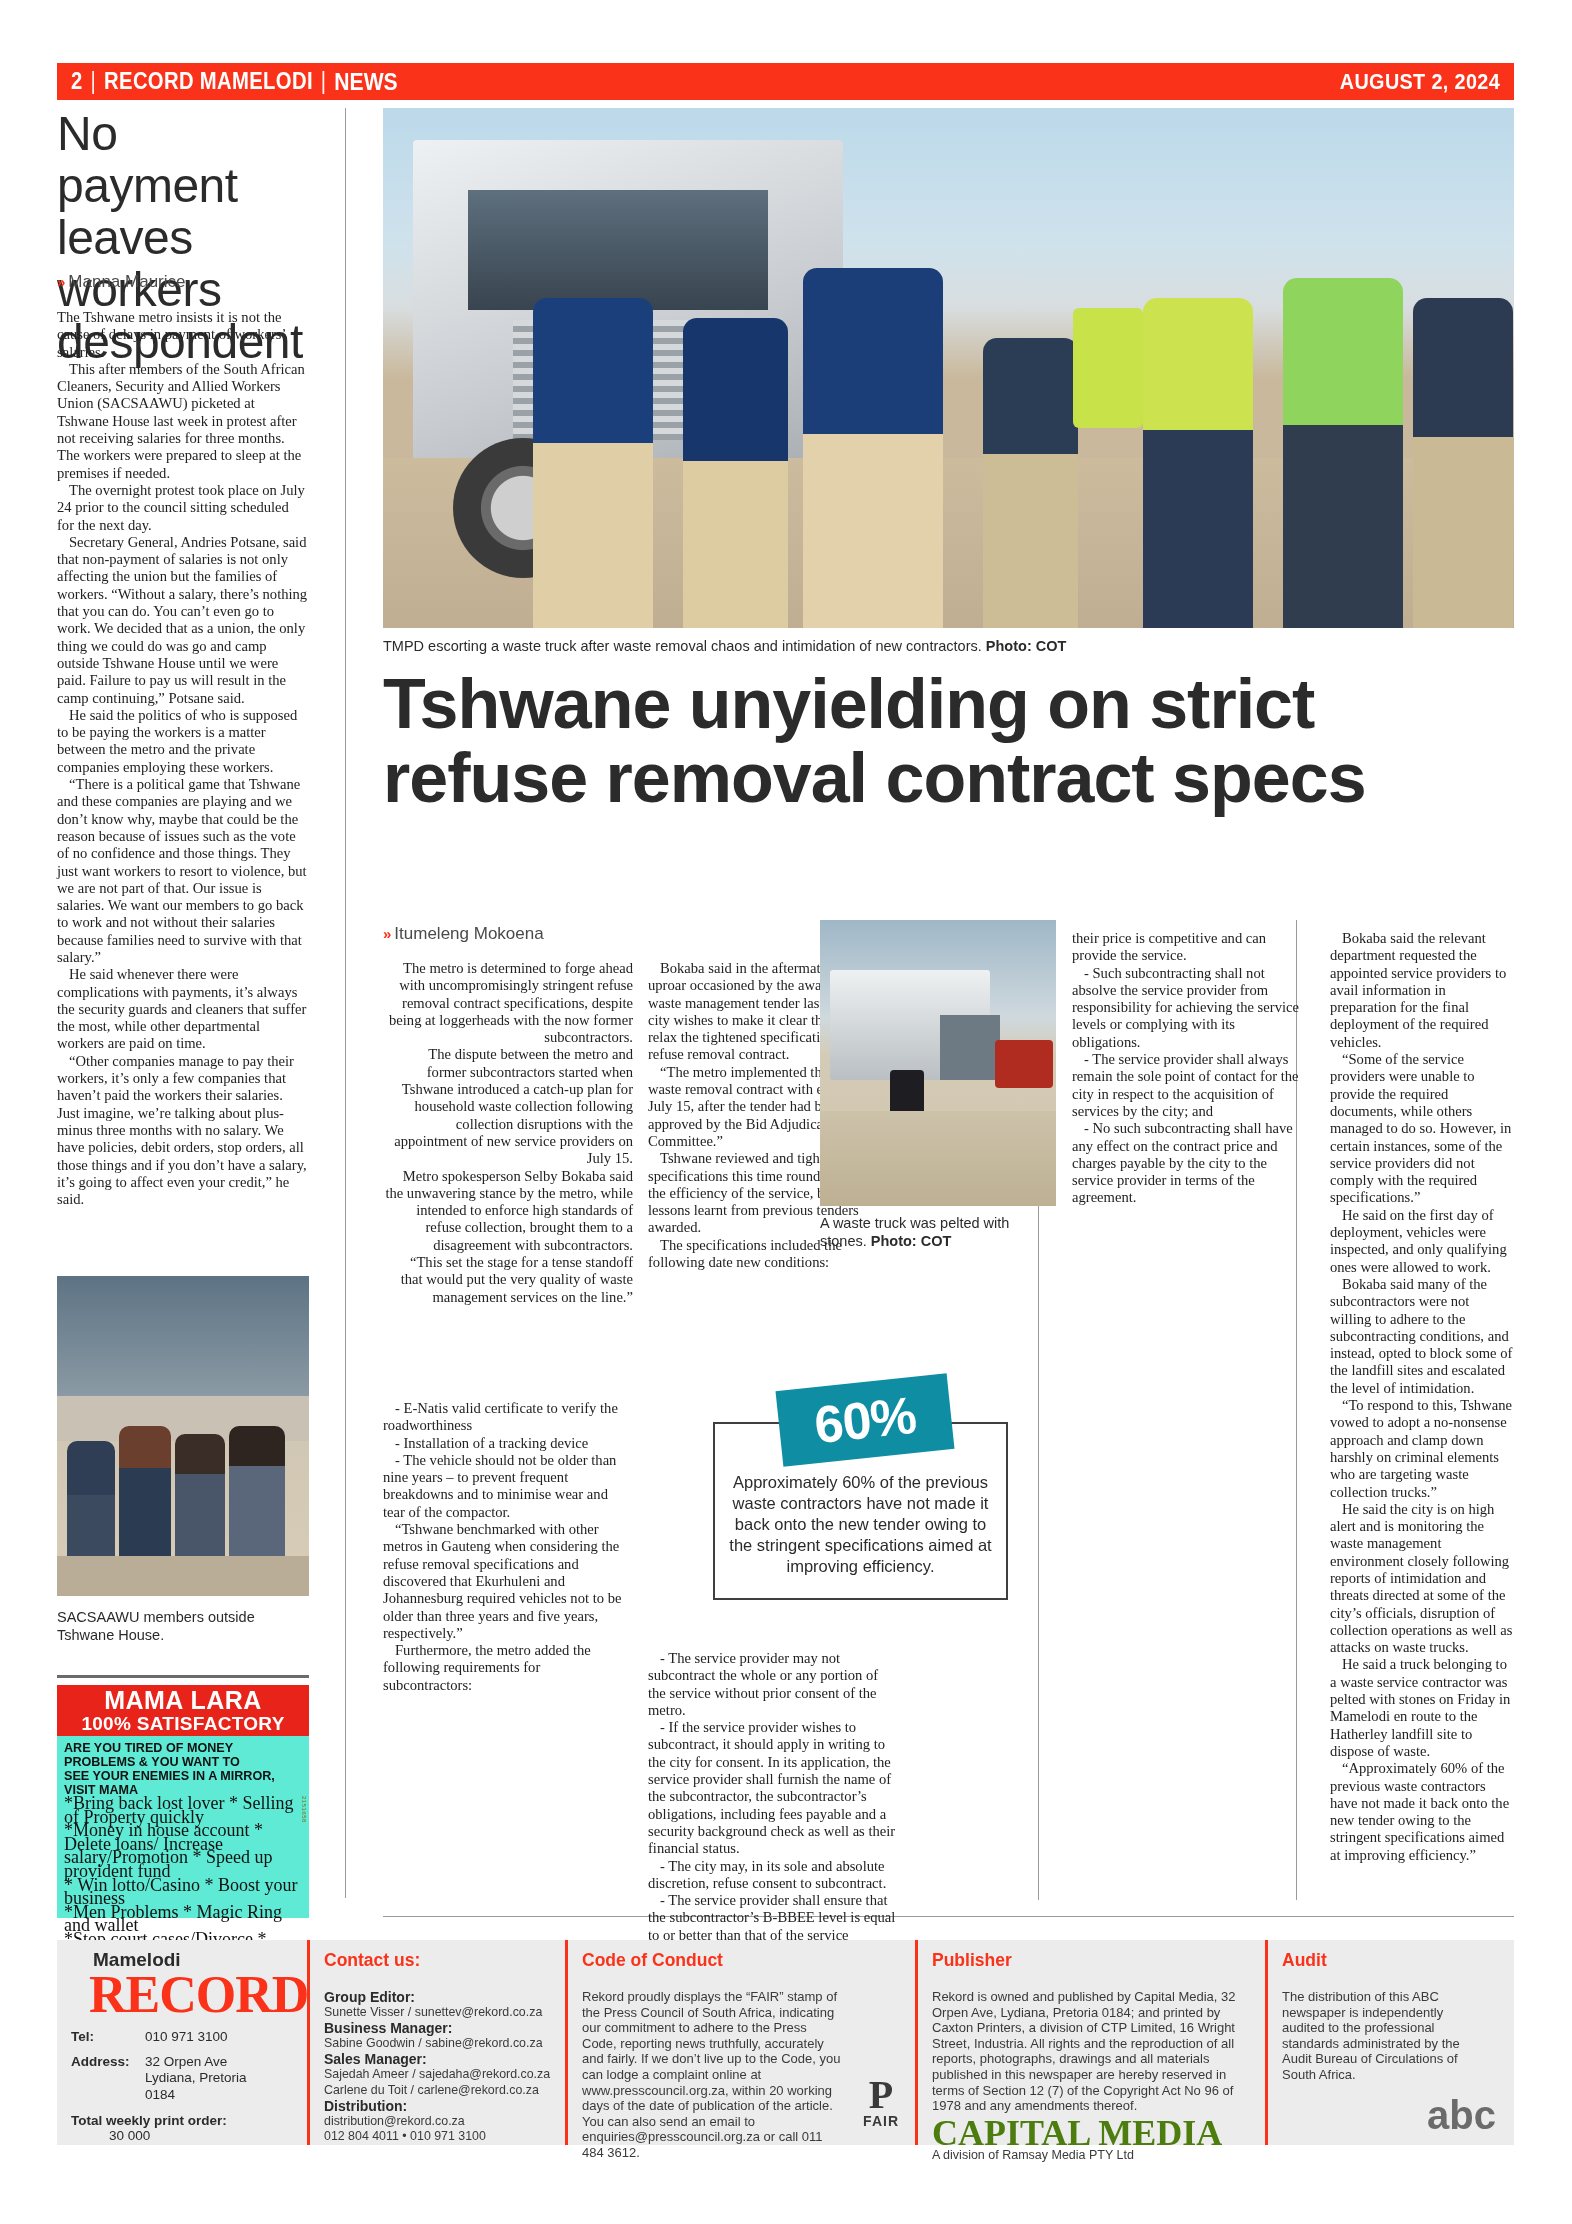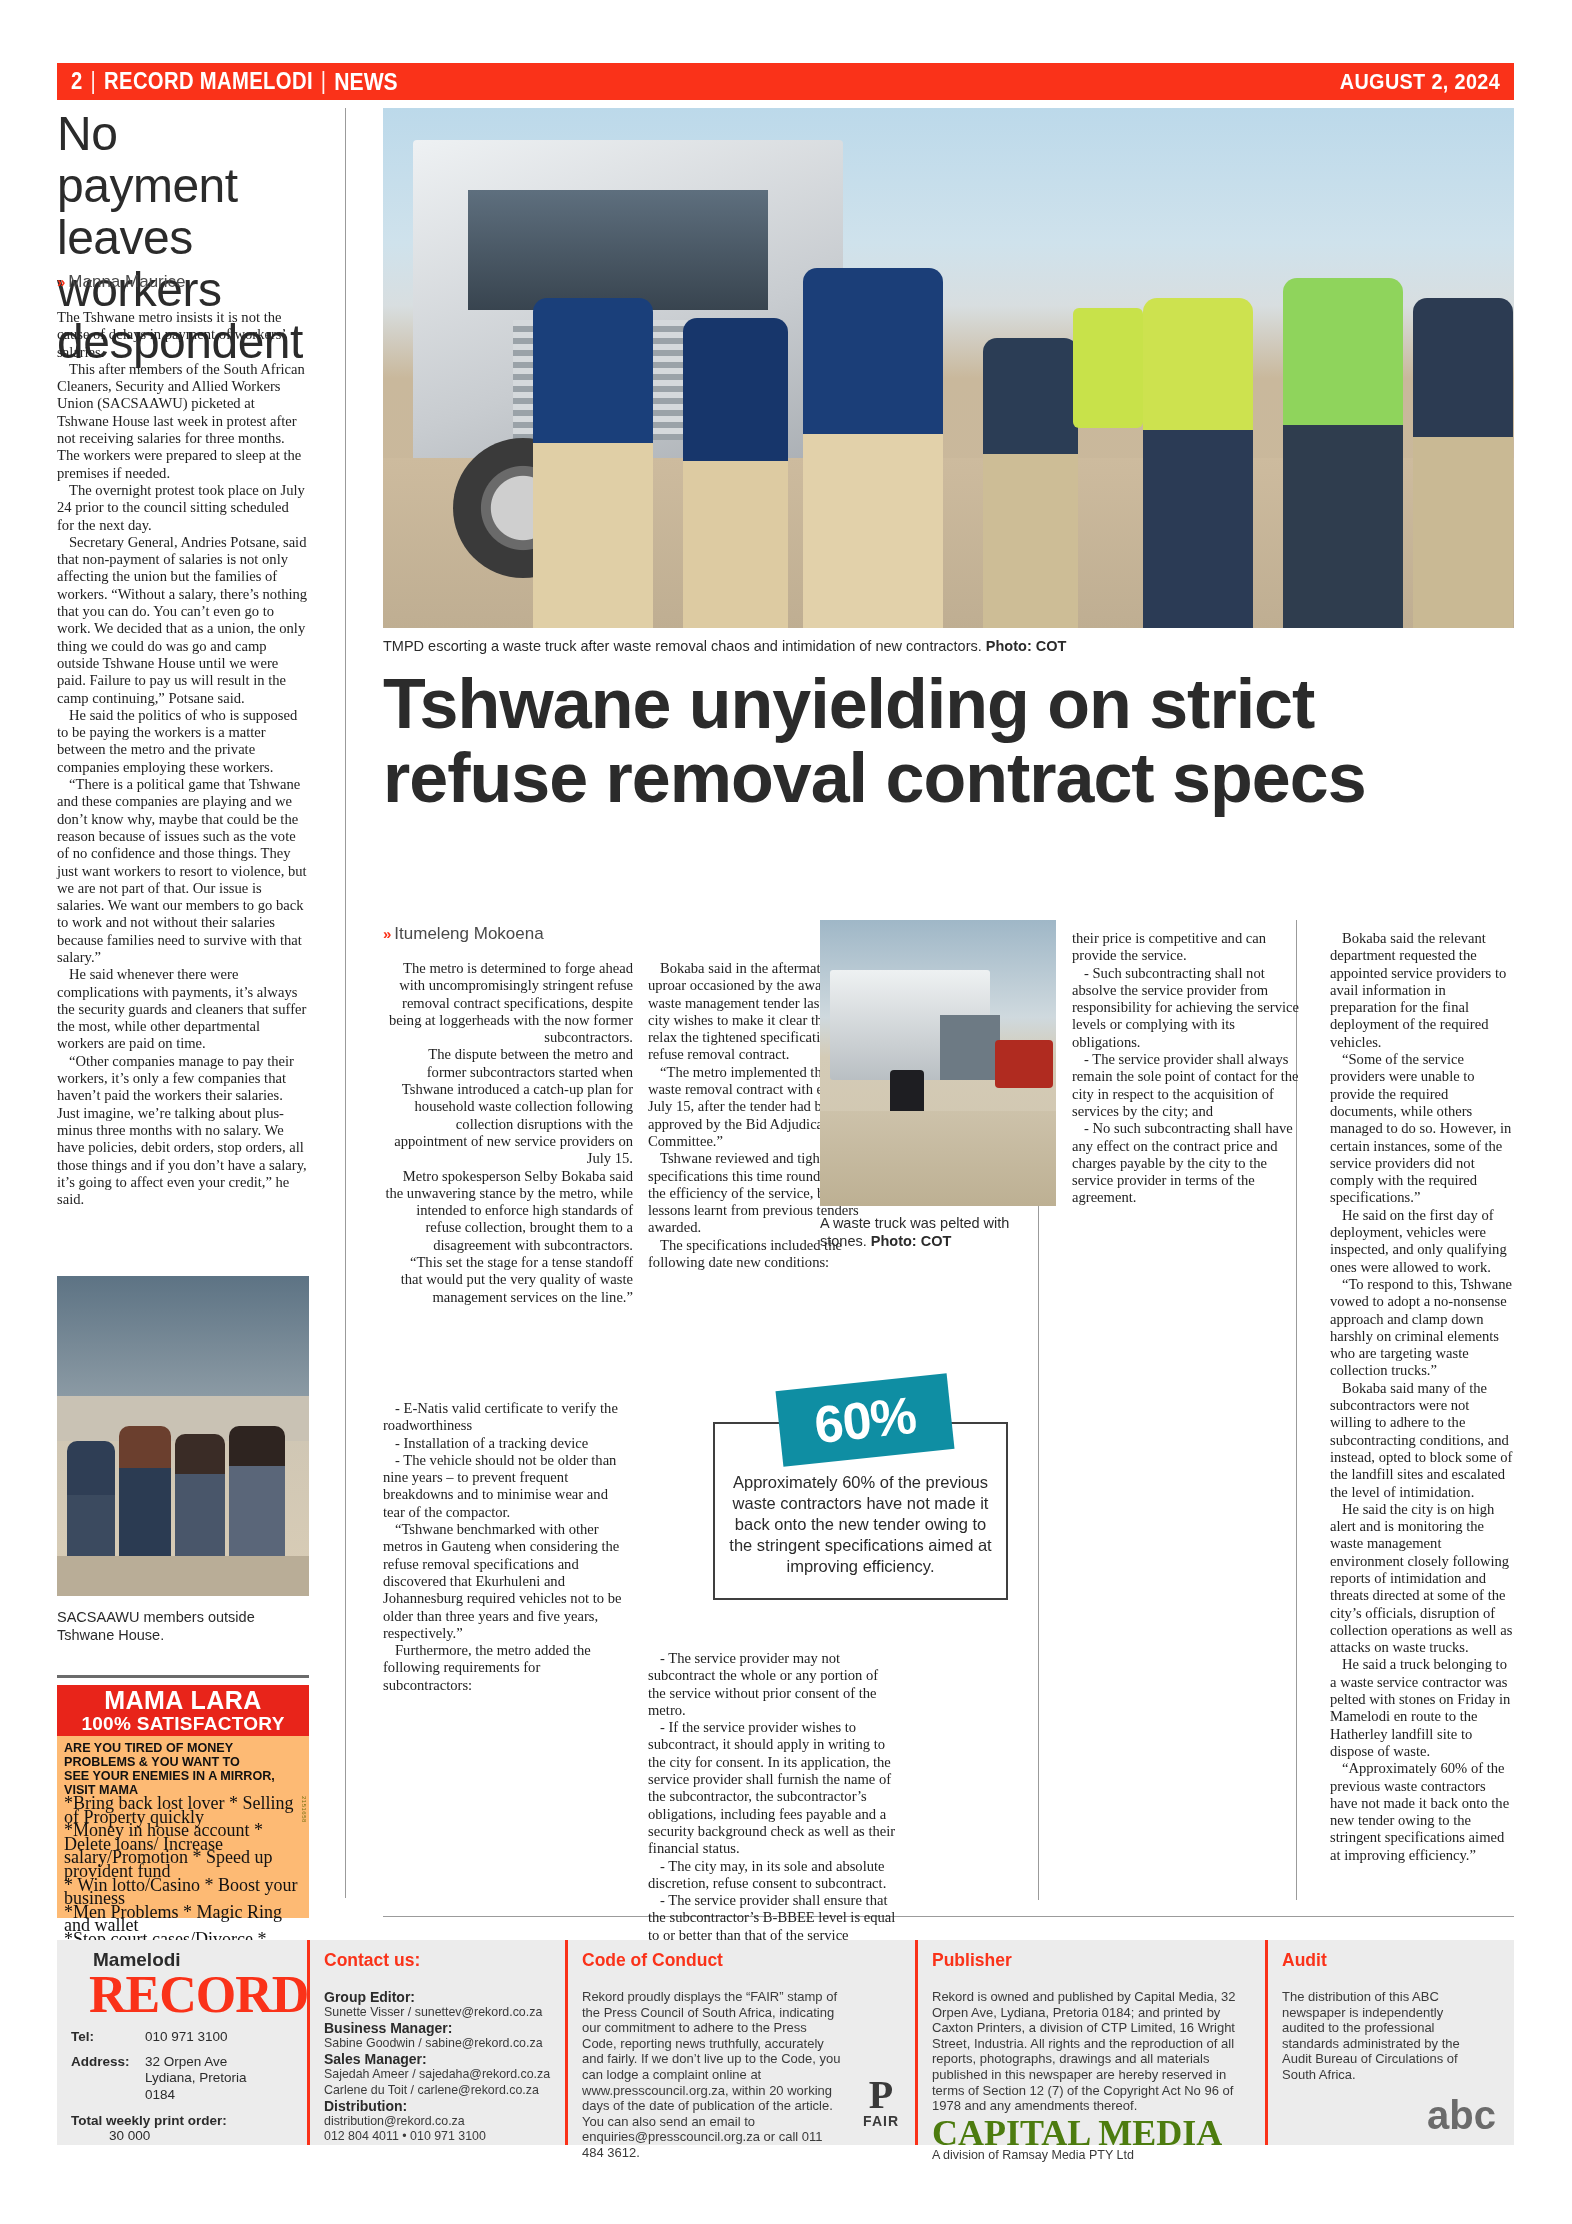--- a/index.html
+++ b/index.html
@@ -127,21 +127,21 @@
   #ad { position:absolute; left:57px; top:1675px; width:252px; height:240px;
         border-top:3px solid #6b6b6b; }
   .ad-red { position:absolute; left:0; top:7px; width:252px; height:51px;
     background:#e8241a; display:flex; flex-direction:column;
     align-items:center; justify-content:center; }
   .ad-red .t1 { font-family:"Liberation Sans Narrow","Liberation Sans",sans-serif;
     font-weight:bold; font-size:25px; color:#fff; letter-spacing:.5px; line-height:25px; }
   .ad-red .t2 { font-family:"Liberation Sans Narrow","Liberation Sans",sans-serif;
     font-weight:bold; font-size:19px; color:#fff; letter-spacing:.3px; line-height:21px; }
   .ad-yel { position:absolute; left:0; top:58px; width:252px; height:182px;
-    background:#fdba74; padding:5px 7px 4px 7px; }
+    background:#5eead4; padding:5px 7px 4px 7px; }
   .ad-hd { font-family:"Liberation Sans Narrow","Liberation Sans",sans-serif;
     font-weight:bold; font-size:12.6px; line-height:14px; color:#111; }
   .ad-li { font-family:Liberation Serif, serif;
     font-size:18px; line-height:13.6px; color:#111; }
   .ad-loc { font-family:"Liberation Sans Narrow","Liberation Sans",sans-serif;
     font-weight:bold; font-size:12.2px; line-height:14px; color:#111; margin-top:1px; }
   .ad-phone { display:flex; align-items:center; justify-content:center; gap:6px; margin-top:3px; }
   .wa { width:23px; height:23px; border-radius:50%; background:#25d366;
     display:flex; align-items:center; justify-content:center;
     color:#fff; font-size:15px; line-height:1; }
@@ -285,22 +285,22 @@
   <div class="serif-col r-body">
       <p class="noind">their price is competitive and can provide the service.</p>
       <p>- Such subcontracting shall not absolve the service provider from responsibility for achieving the service levels or complying with its obligations.</p>
       <p>- The service provider shall always remain the sole point of contact for the city in respect to the acquisition of services by the city; and</p>
       <p>- No such subcontracting shall have any effect on the contract price and charges payable by the city to the service provider in terms of the agreement.</p>
     </div>
   <div class="serif-col r-body2">
       <p>Bokaba said the relevant department requested the appointed service providers to avail information in preparation for the final deployment of the required vehicles.</p>
       <p>“Some of the service providers were unable to provide the required documents, while others managed to do so. However, in certain instances, some of the service providers did not comply with the required specifications.”</p>
       <p>He said on the first day of deployment, vehicles were inspected, and only qualifying ones were allowed to work.</p>
+      <p>Bokaba said many of the subcontractors were not willing to adhere to the subcontracting conditions, and instead, opted to block some of the landfill sites and escalated the level of intimidation.</p>
       <p>“To respond to this, Tshwane vowed to adopt a no-nonsense approach and clamp down harshly on criminal elements who are targeting waste collection trucks.”</p>
-      <p>Bokaba said many of the subcontractors were not willing to adhere to the subcontracting conditions, and instead, opted to block some of the landfill sites and escalated the level of intimidation.</p>
       <p>He said the city is on high alert and is monitoring the waste management environment closely following reports of intimidation and threats directed at some of the city’s officials, disruption of collection operations as well as attacks on waste trucks.</p>
       <p>He said a truck belonging to a waste service contractor was pelted with stones on Friday in Mamelodi en route to the Hatherley landfill site to dispose of waste.</p>
       <p>“Approximately 60% of the previous waste contractors have not made it back onto the new tender owing to the stringent specifications aimed at improving efficiency.”</p>
     </div>
 
   <div class="photo" id="photo3">
     <div class="sky"></div>
     <div style="position:absolute;left:10px;top:50px;width:160px;height:110px;background:linear-gradient(180deg,#eef1f2,#b9bfc3);border-radius:3px;"></div>
     <div style="position:absolute;left:120px;top:95px;width:60px;height:65px;background:#6d7a84;"></div>
     <div style="position:absolute;left:70px;top:150px;width:34px;height:80px;background:#1e1e22;border-radius:4px;"></div>

